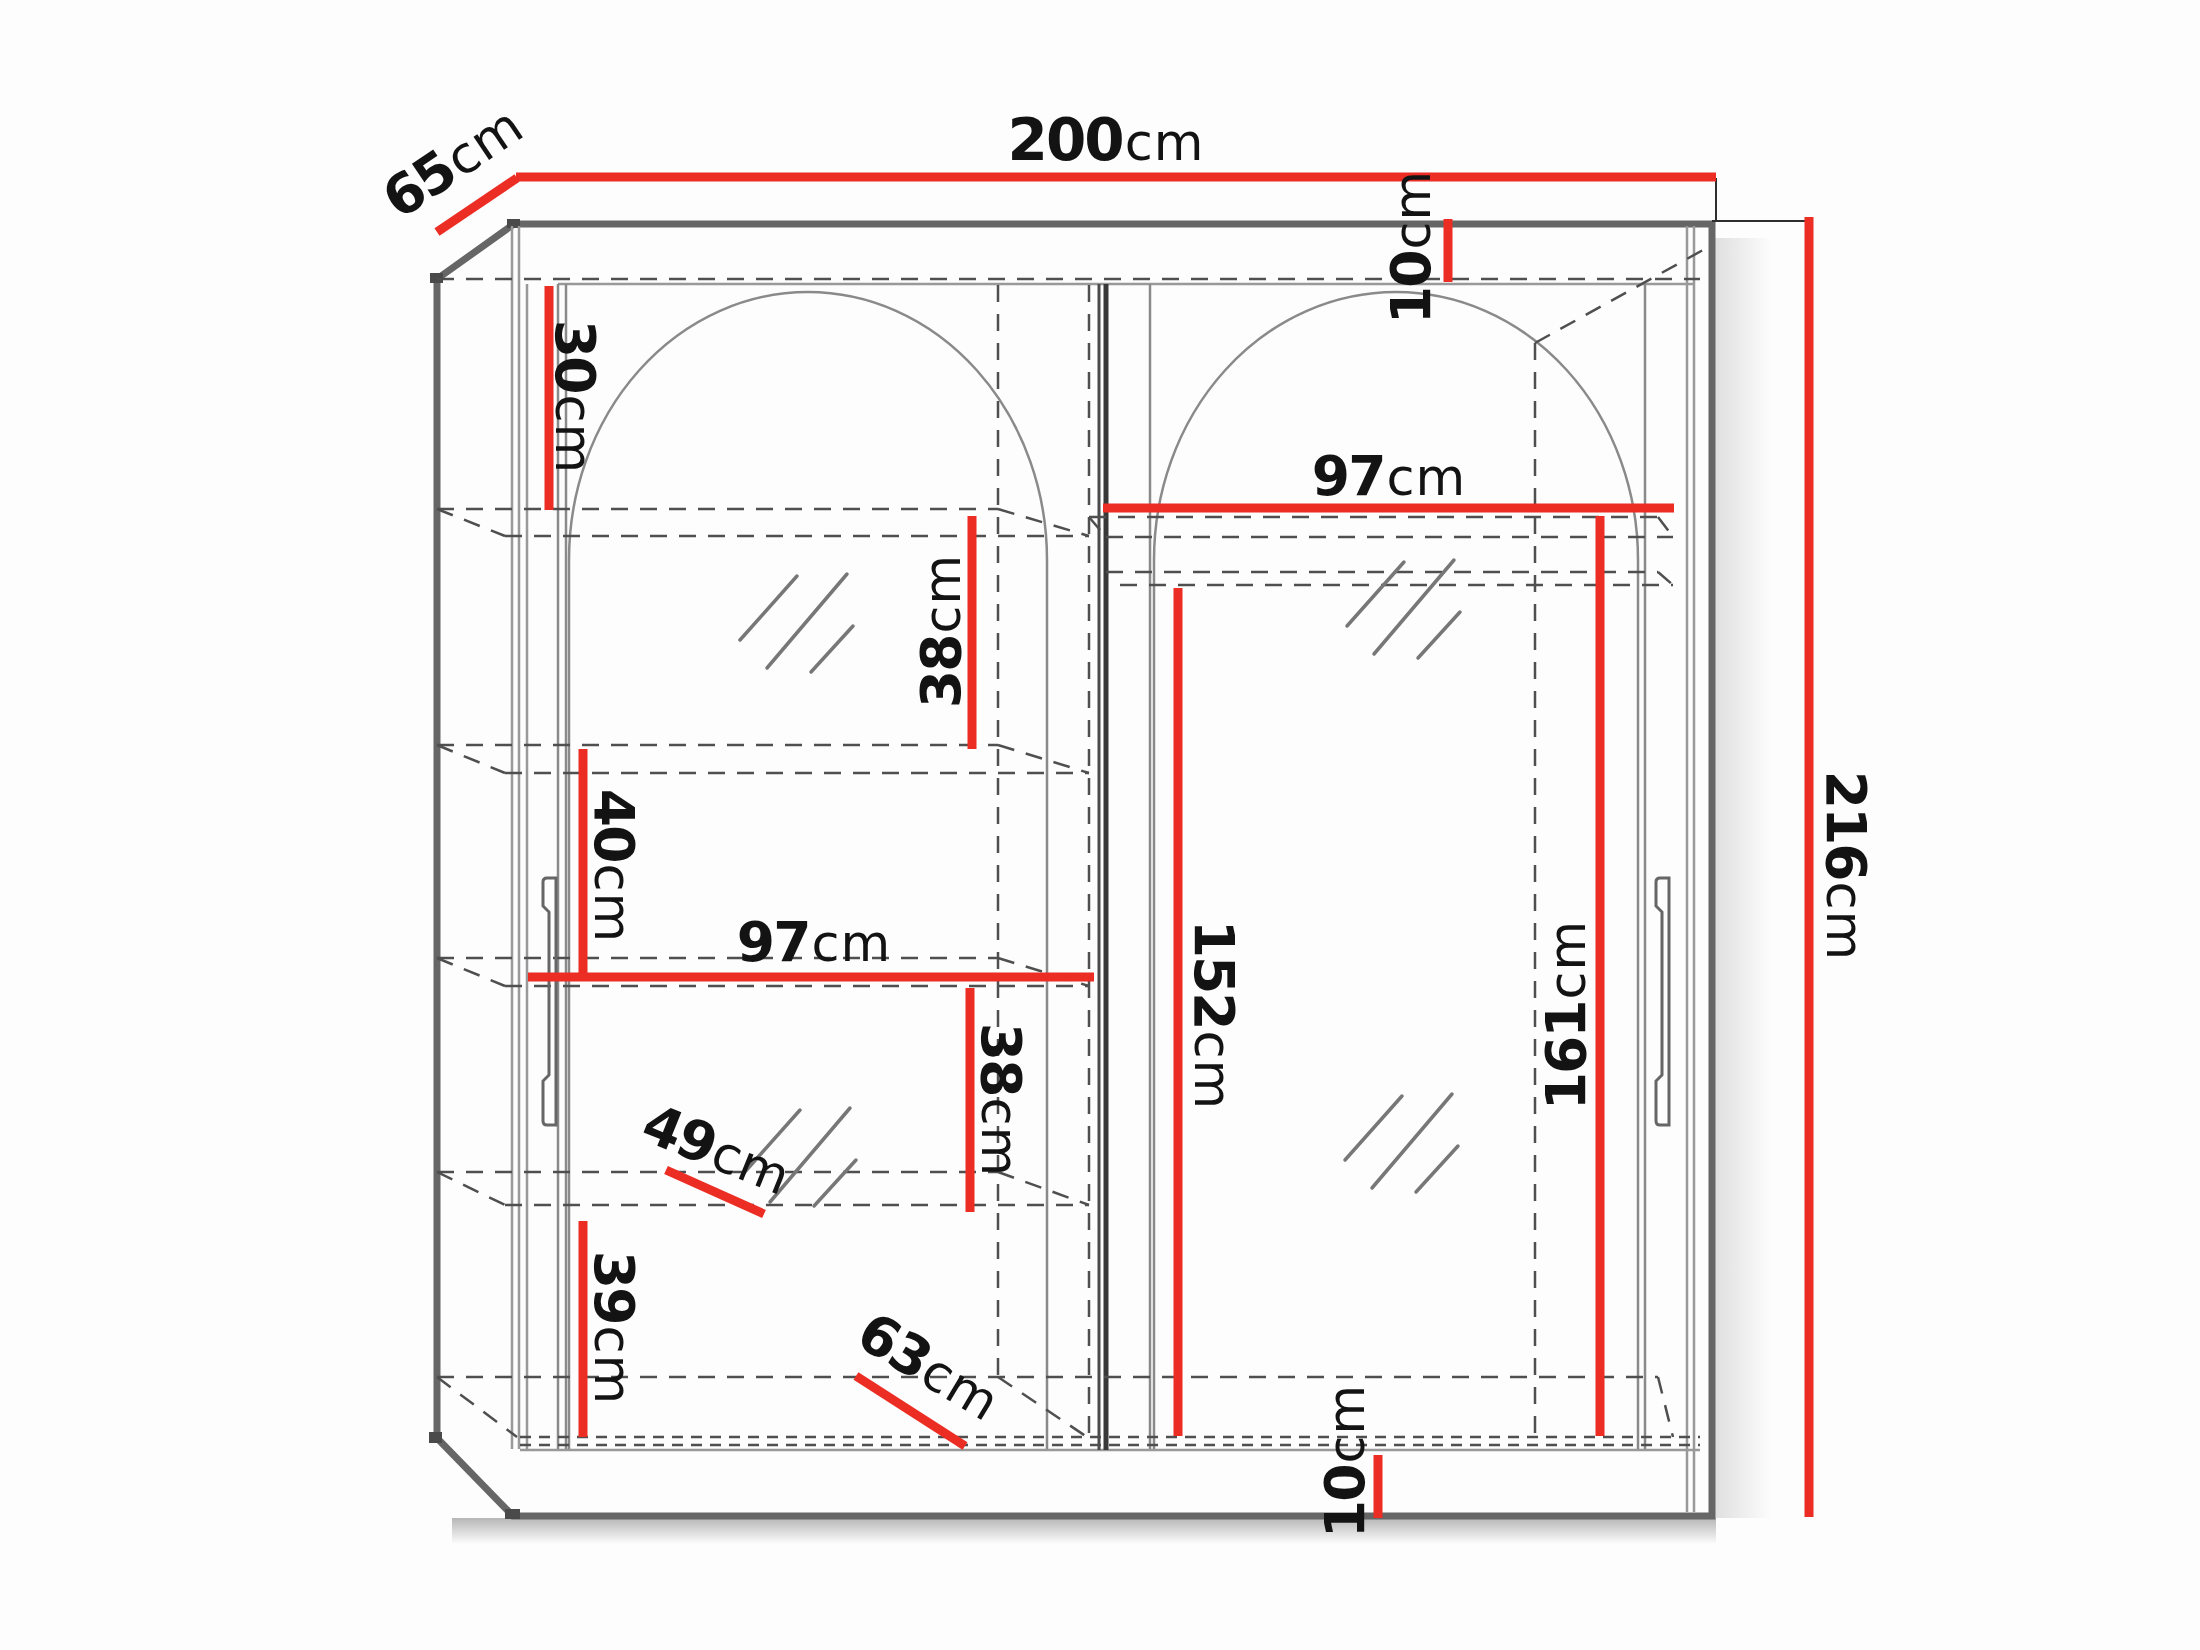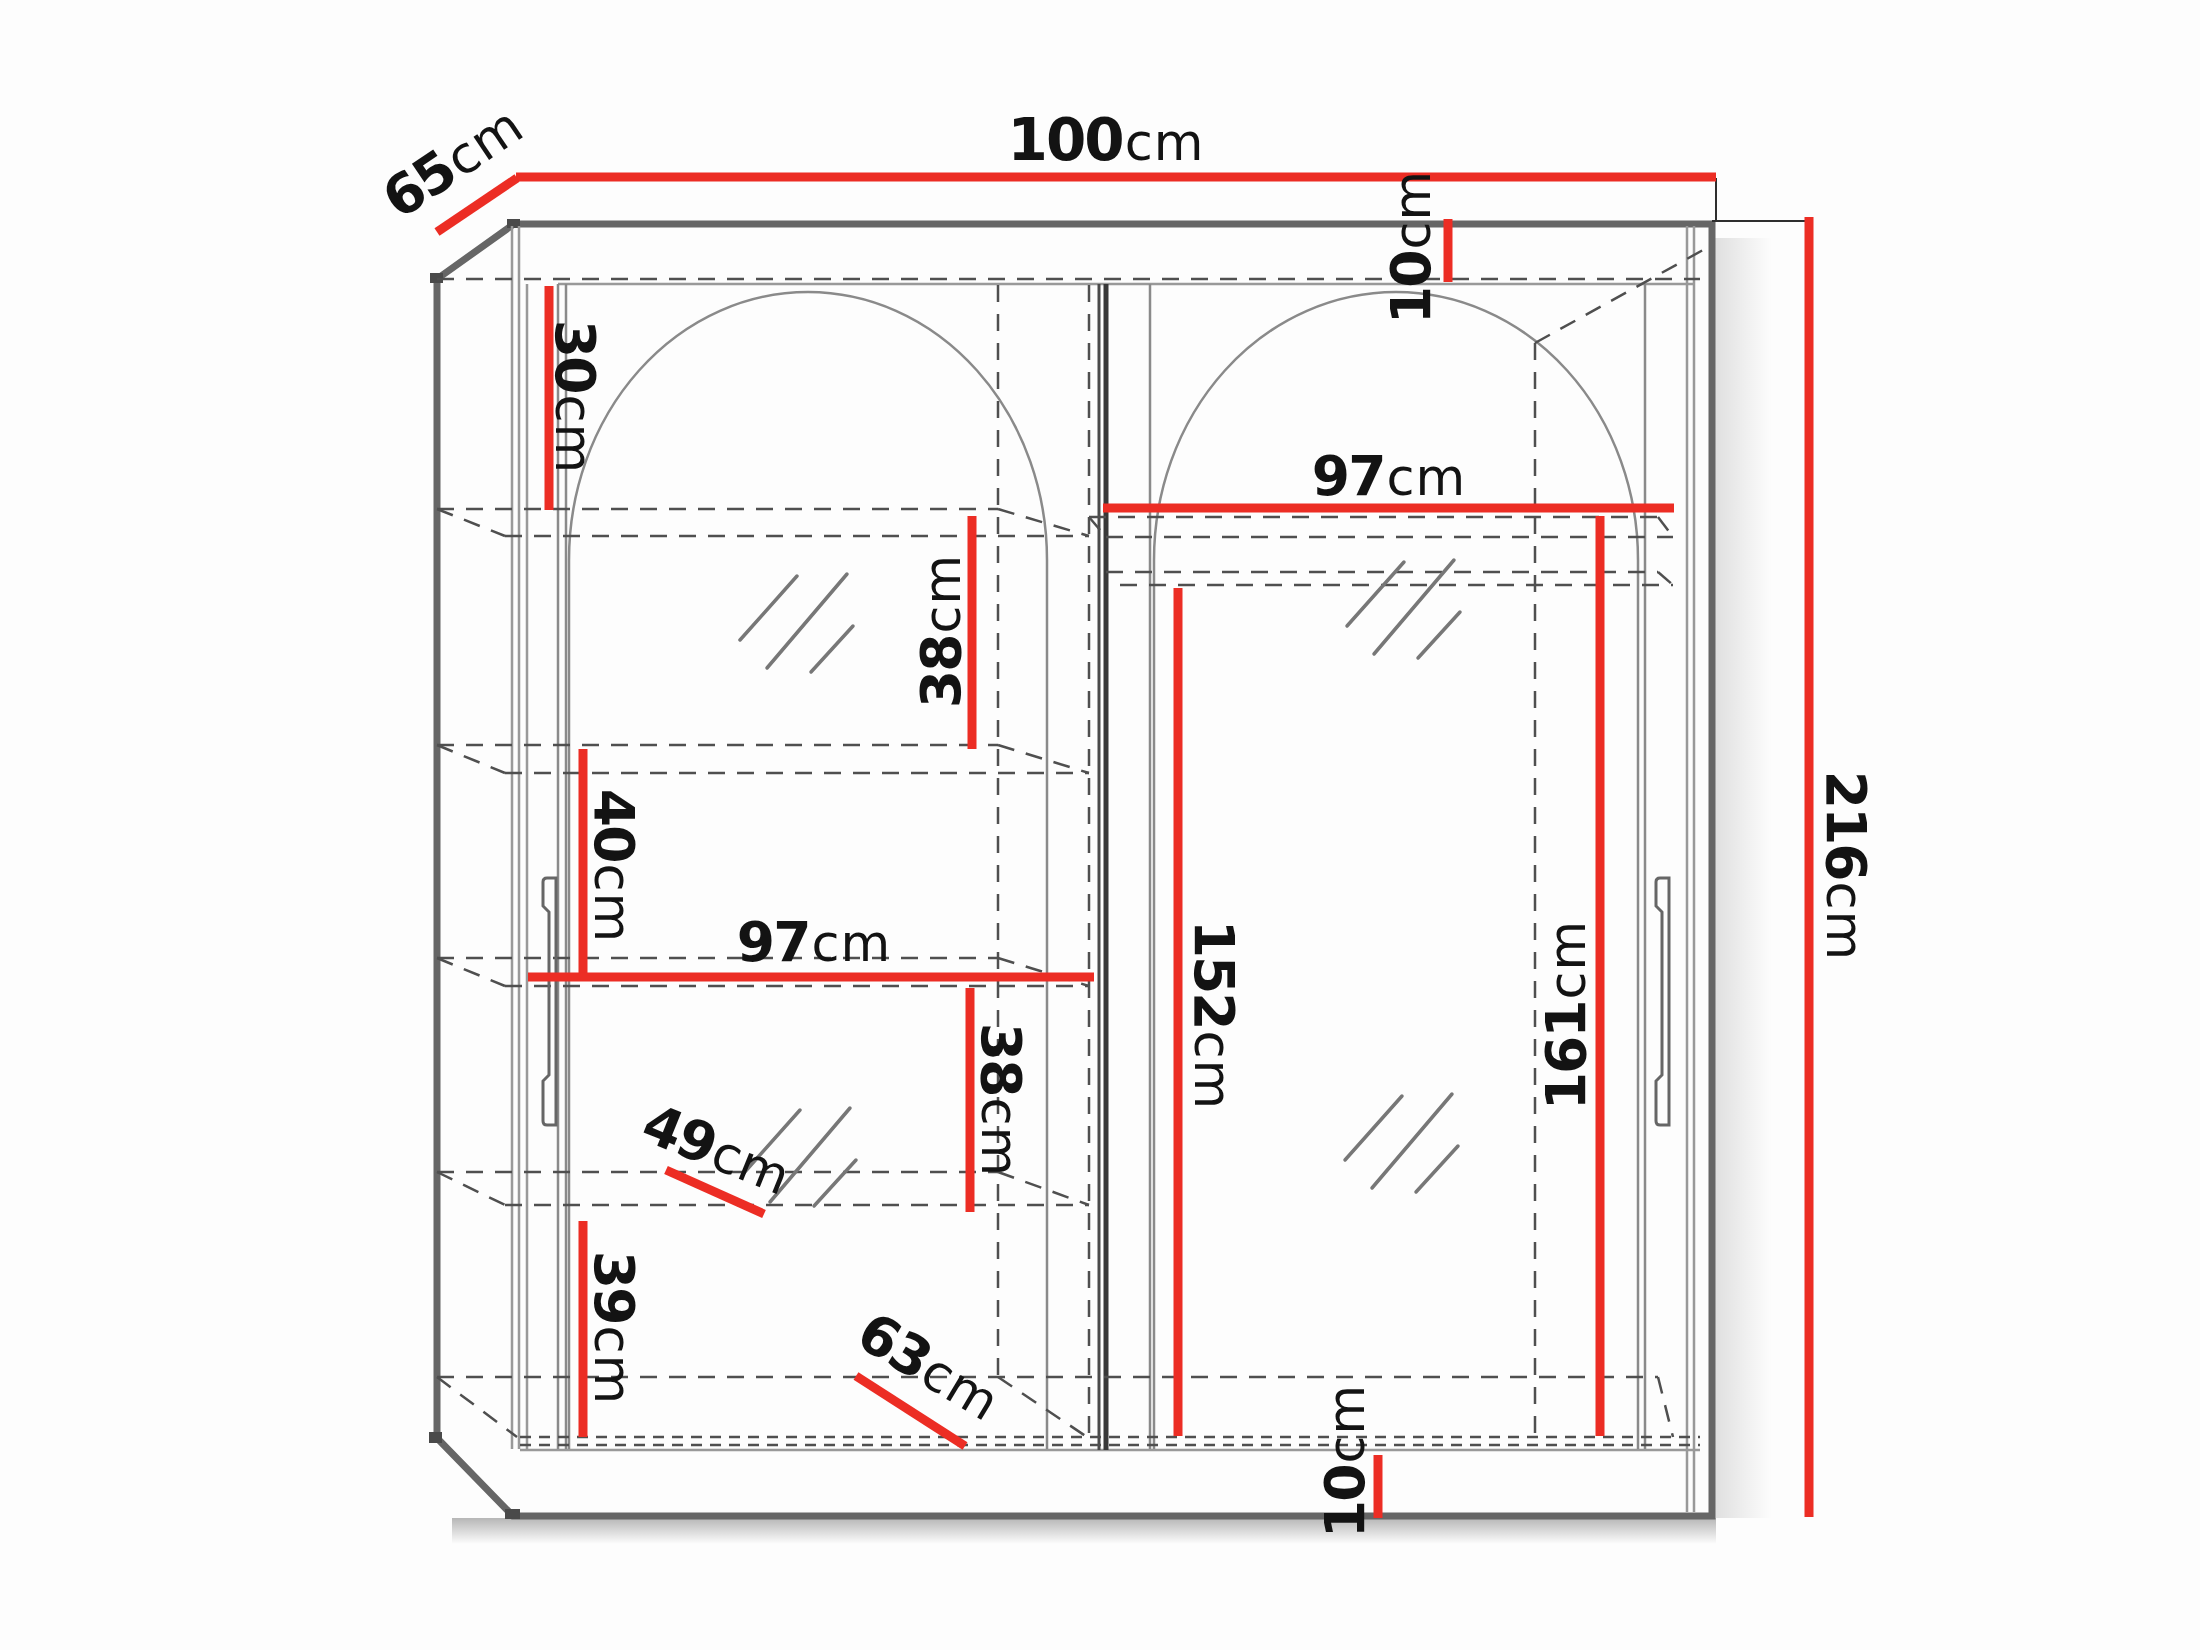--- a/index.html
+++ b/index.html
@@ -176,21 +176,21 @@
     <line x1="1600" y1="516" x2="1600" y2="1436"></line>
     <line x1="1103" y1="508" x2="1674" y2="508"></line>
     <line x1="666" y1="1170" x2="764" y2="1214"></line>
     <line x1="856" y1="1376" x2="965" y2="1446"></line>
     <line x1="583" y1="1221" x2="583" y2="1437"></line>
     <line x1="1378" y1="1455" x2="1378" y2="1518"></line>
   </g>
 </svg>
 
 <div class="dim big" style="left:1106px;top:140px;--r:0deg;">
-  <span class="dim-value">100</span><span class="dim-unit">cm</span>
+  <span class="dim-value">200</span><span class="dim-unit">cm</span>
 </div>
 
 <div class="dim" style="left:453px;top:162px;--r:-34deg;">
   <span class="dim-value">65</span><span class="dim-unit">cm</span>
 </div>
 
 <div class="dim" style="left:1845px;top:866px;--r:90deg;">
   <span class="dim-value">216</span><span class="dim-unit">cm</span>
 </div>
 

